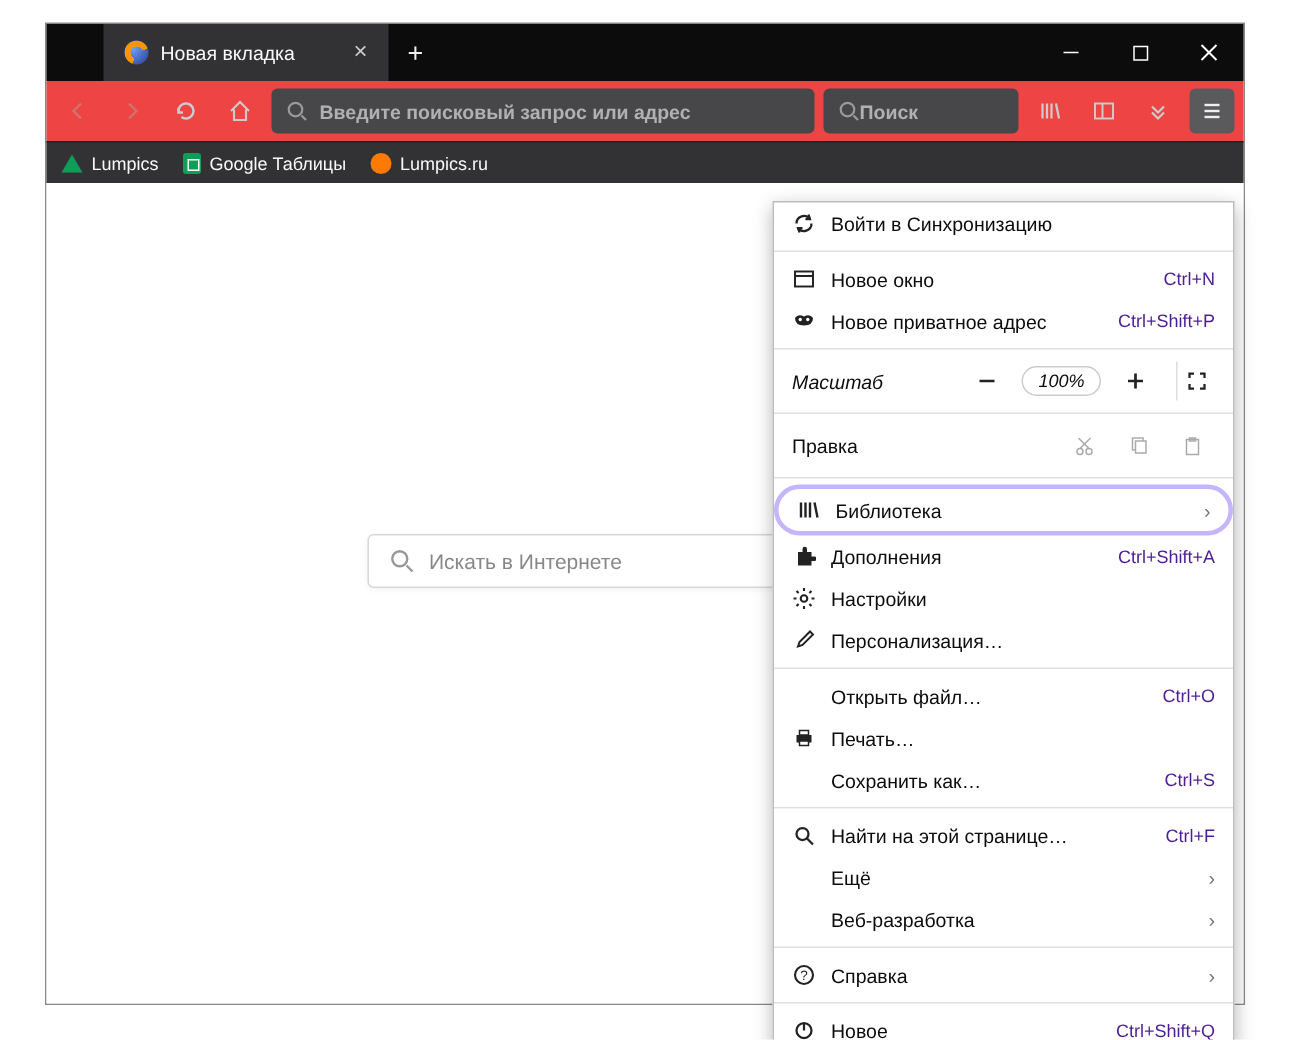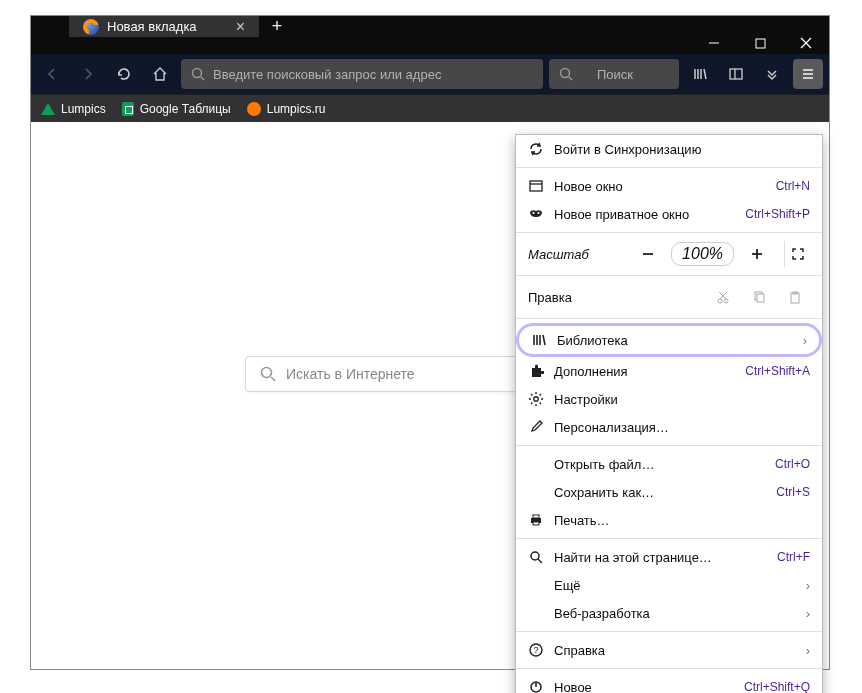--- a/index.html
+++ b/index.html
@@ -1,44 +1,44 @@
 <!DOCTYPE html>
 <html><head>
 <meta charset="utf-8">
 <style>
   * { margin: 0; padding: 0; box-sizing: border-box; font-family: -apple-system, "Segoe UI", Arial, sans-serif; }
   body { background: #fff; width: 862px; height: 693px; overflow: hidden; position: relative; }
   .window { position: absolute; left: 30px; top: 15px; width: 800px; height: 655px; border: 1px solid #888; background: #fff; display: flex; flex-direction: column; }
-  .titlebar { height: 38px; background: #0c0c0d; display: flex; align-items: stretch; flex-direction: column; }
+  .titlebar { height: 38px; background: #0c0c0d; display: flex; align-items: stretch; }
   .tabs { display: flex; align-items: stretch; padding-left: 38px; }
   .tab { background: #323234; color: #f9f9fa; display: flex; align-items: center; padding: 0 14px; font-size: 13px; gap: 8px; min-width: 190px; }
   .tab .close { margin-left: auto; font-size: 16px; color: #ccc; }
   .newtab { width: 36px; display: flex; align-items: center; justify-content: center; color: #eee; font-size: 18px; }
   .winctrl { margin-left: auto; display: flex; }
   .winbtn { width: 46px; display: flex; align-items: center; justify-content: center; color: #fff; }
-  .toolbar { height: 40px; background: #0f172a; display: flex; align-items: center; padding: 0 6px; gap: 6px; }
+  .toolbar { height: 40px; background: #ef4444; display: flex; align-items: center; padding: 0 6px; gap: 6px; font-weight: bold; }
   .tbtn { width: 30px; height: 30px; display: flex; align-items: center; justify-content: center; color: #b1b1b3; border-radius: 4px; }
   .tbtn.disabled { opacity: 0.45; }
   .urlbar { flex: 1; height: 30px; background: #474749; border-radius: 4px; display: flex; align-items: center; padding: 0 10px; color: #b1b1b3; font-size: 13px; gap: 8px; }
-  .searchbar { width: 130px; height: 30px; background: #474749; border-radius: 4px; display: flex; align-items: center; padding: 0 10px; color: #b1b1b3; font-size: 13px; gap: 24px; }
+  .searchbar { width: 130px; height: 30px; background: #474749; border-radius: 4px; display: flex; align-items: center; padding: 0 10px; color: #b1b1b3; font-size: 13px; gap: 0; }
   .menubtn { background: #5a5a5c; }
   .bookmarks { height: 28px; background: #323234; display: flex; padding: 0 10px; gap: 16px; border-top: 1px solid #202020; }
   .bm { display: flex; align-items: center; gap: 6px; color: #f9f9fa; font-size: 12px; }
   .content { flex: 1; background: #fff; position: relative; }
   .homesearch { position: absolute; top: 234px; left: 50%; transform: translateX(-50%); width: 370px; height: 36px; background: #fff; border: 1px solid #d8d8d8; border-radius: 4px; display: flex; align-items: center; padding: 0 14px; color: #888; font-size: 14px; gap: 10px; box-shadow: 0 1px 4px rgba(0,0,0,0.05); }
   .menu { position: absolute; top: 12px; right: 6px; width: 308px; background: #fff; border: 1px solid #bcbcbc; box-shadow: 0 4px 12px rgba(0,0,0,0.3); font-size: 13px; color: #0c0c0d; }
   .mitem { display: flex; align-items: center; padding: 6px 12px; gap: 10px; min-height: 28px; }
   .mitem .label { flex: 1; }
   .mitem .shortcut { color: #4c1d95; font-size: 12px; }
   .mitem .chev { color: #777; }
   .sep { height: 1px; background: #e0e0e0; margin: 4px 0; }
   .zoomrow { display: flex; align-items: center; padding: 4px 12px; gap: 10px; min-height: 32px; font-style: italic; }
   .zoomrow .zlabel { flex: 1; }
   .zbtn { width: 26px; height: 26px; display: flex; align-items: center; justify-content: center; }
-  .zval { border: 1px solid #ccc; border-radius: 10px; padding: 2px 10px; font-size: 16px; }
+  .zval { border: 1px solid #ccc; border-radius: 10px; padding: 2px 10px; font-size: 12px; }
   .editrow { display: flex; align-items: center; padding: 4px 12px; gap: 6px; min-height: 30px; }
   .editrow .elabel { flex: 1; }
   .ebtn { width: 30px; height: 26px; display: flex; align-items: center; justify-content: center; color: #aaa; }
   .highlight { border: 3px solid #c4b5fd; border-radius: 17px; }
   .icon { width: 16px; height: 16px; display: flex; align-items: center; justify-content: center; }
   svg { display: block; }
   .ffx { width:16px; height:16px; border-radius:50%; background: radial-gradient(circle at 30% 30%, #6fa8ff, #2a3a8f); position:relative; overflow:hidden; }
   .ffx::after { content:''; position:absolute; inset:0; background: conic-gradient(from 200deg, #ff9500 0deg 230deg, transparent 230deg); border-radius:50%; mask: radial-gradient(circle, transparent 35%, black 36%); }
   .gdrive { width:0; height:0; border-left:7px solid transparent; border-right:7px solid transparent; border-bottom:12px solid #0f9d58; position:relative; }
   .gsheets { width:12px; height:14px; background:#0f9d58; border-radius:2px; position:relative; }
@@ -186,21 +186,21 @@
         <span class="shortcut">Ctrl+N</span>
       </div>
       <div class="mitem">
         <span class="icon">
             <svg width="16" height="16">
               <path d="M2 6 Q4 3 8 5 Q12 3 14 6 Q14 11 8 11 Q2 11 2 6" fill="#222"></path>
               <circle cx="5.5" cy="7" r="1.1" fill="#fff"></circle>
               <circle cx="10.5" cy="7" r="1.1" fill="#fff"></circle>
             </svg>
           </span>
-        <span class="label">Новое приватное окно</span>
+        <span class="label">Новое приватное адрес</span>
         <span class="shortcut">Ctrl+Shift+P</span>
       </div>
       <div class="sep"></div>
       <div class="zoomrow">
         <span class="zlabel">Масштаб</span>
         <span class="zbtn">
             <svg width="14" height="14">
               <line x1="2" y1="7" x2="12" y2="7" stroke="#222" stroke-width="1.8"></line>
             </svg>
           </span>
@@ -277,34 +277,34 @@
           </span>
         <span class="label">Персонализация…</span>
       </div>
       <div class="sep"></div>
       <div class="mitem">
         <span class="icon"></span>
         <span class="label">Открыть файл…</span>
         <span class="shortcut">Ctrl+O</span>
       </div>
       <div class="mitem">
+        <span class="icon">
+            <svg width="16" height="16">
+              <rect x="3" y="6" width="10" height="5" fill="#222"></rect>
+              <rect x="5" y="3" width="6" height="3" stroke="#222" fill="none"></rect>
+              <rect x="5" y="10" width="6" height="3" stroke="#222" fill="#fff"></rect>
+            </svg>
+          </span>
+        <span class="label">Печать…</span>
+      </div>
+      <div class="mitem">
         <span class="icon"></span>
         <span class="label">Сохранить как…</span>
         <span class="shortcut">Ctrl+S</span>
       </div>
-      <div class="mitem">
-        <span class="icon">
-            <svg width="16" height="16">
-              <rect x="3" y="6" width="10" height="5" fill="#222"></rect>
-              <rect x="5" y="3" width="6" height="3" stroke="#222" fill="none"></rect>
-              <rect x="5" y="10" width="6" height="3" stroke="#222" fill="#fff"></rect>
-            </svg>
-          </span>
-        <span class="label">Печать…</span>
-      </div>
       <div class="sep"></div>
       <div class="mitem">
         <span class="icon">
             <svg width="16" height="16">
               <circle cx="7" cy="7" r="4" stroke="#222" fill="none" stroke-width="1.5"></circle>
               <line x1="10" y1="10" x2="14" y2="14" stroke="#222" stroke-width="1.5"></line>
             </svg>
           </span>
         <span class="label">Найти на этой странице…</span>
         <span class="shortcut">Ctrl+F</span>

